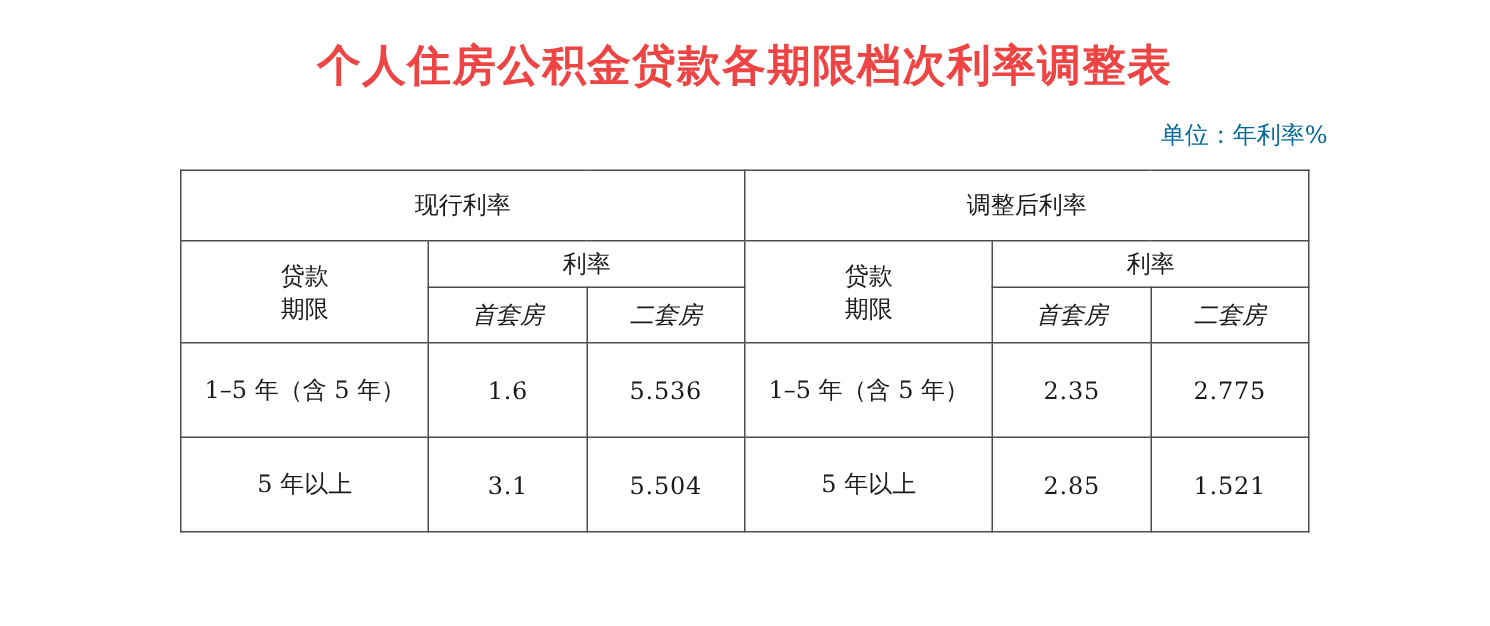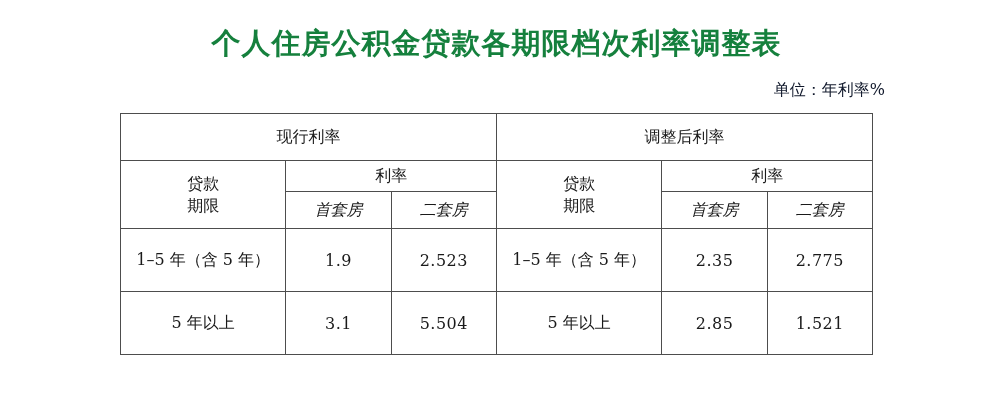--- a/index.html
+++ b/index.html
@@ -19,28 +19,28 @@
     width: 993px;
     height: 417px;
     box-sizing: border-box;
   }
   .doc-title {
     text-align: center;
     font-size: 29px;
     font-weight: bold;
     letter-spacing: 1px;
     margin: 24px 0 0 0;
-    color: #15803d;
+    color: #ef4444;
     font-family: "DejaVu Serif", "Liberation Serif", serif;
   }
   .unit-line {
     text-align: right;
     font-size: 16px;
     margin: 16px 108px 0 0;
-    color: #0f172a;
+    color: #0369a1;
     font-family: "DejaVu Serif", "Liberation Serif", serif;
   }
   .table-wrap {
     margin: 12px auto 0 auto;
     width: 753px;
   }
   table.rate-table {
     border-collapse: collapse;
     width: 100%;
     table-layout: fixed;
@@ -107,22 +107,22 @@
           <td class="r-sub" colspan="2">利率</td>
         </tr>
         <tr>
           <td class="r-sub2">首套房</td>
           <td class="r-sub2">二套房</td>
           <td class="r-sub2">首套房</td>
           <td class="r-sub2">二套房</td>
         </tr>
         <tr>
           <td class="r-data term-cell">1–5 年（含 5 年）</td>
-          <td class="r-data num">1.9</td>
-          <td class="r-data num">2.523</td>
+          <td class="r-data num">1.6</td>
+          <td class="r-data num">5.536</td>
           <td class="r-data term-cell">1–5 年（含 5 年）</td>
           <td class="r-data num">2.35</td>
           <td class="r-data num">2.775</td>
         </tr>
         <tr>
           <td class="r-data term-cell">5 年以上</td>
           <td class="r-data num">3.1</td>
           <td class="r-data num">5.504</td>
           <td class="r-data term-cell">5 年以上</td>
           <td class="r-data num">2.85</td>

